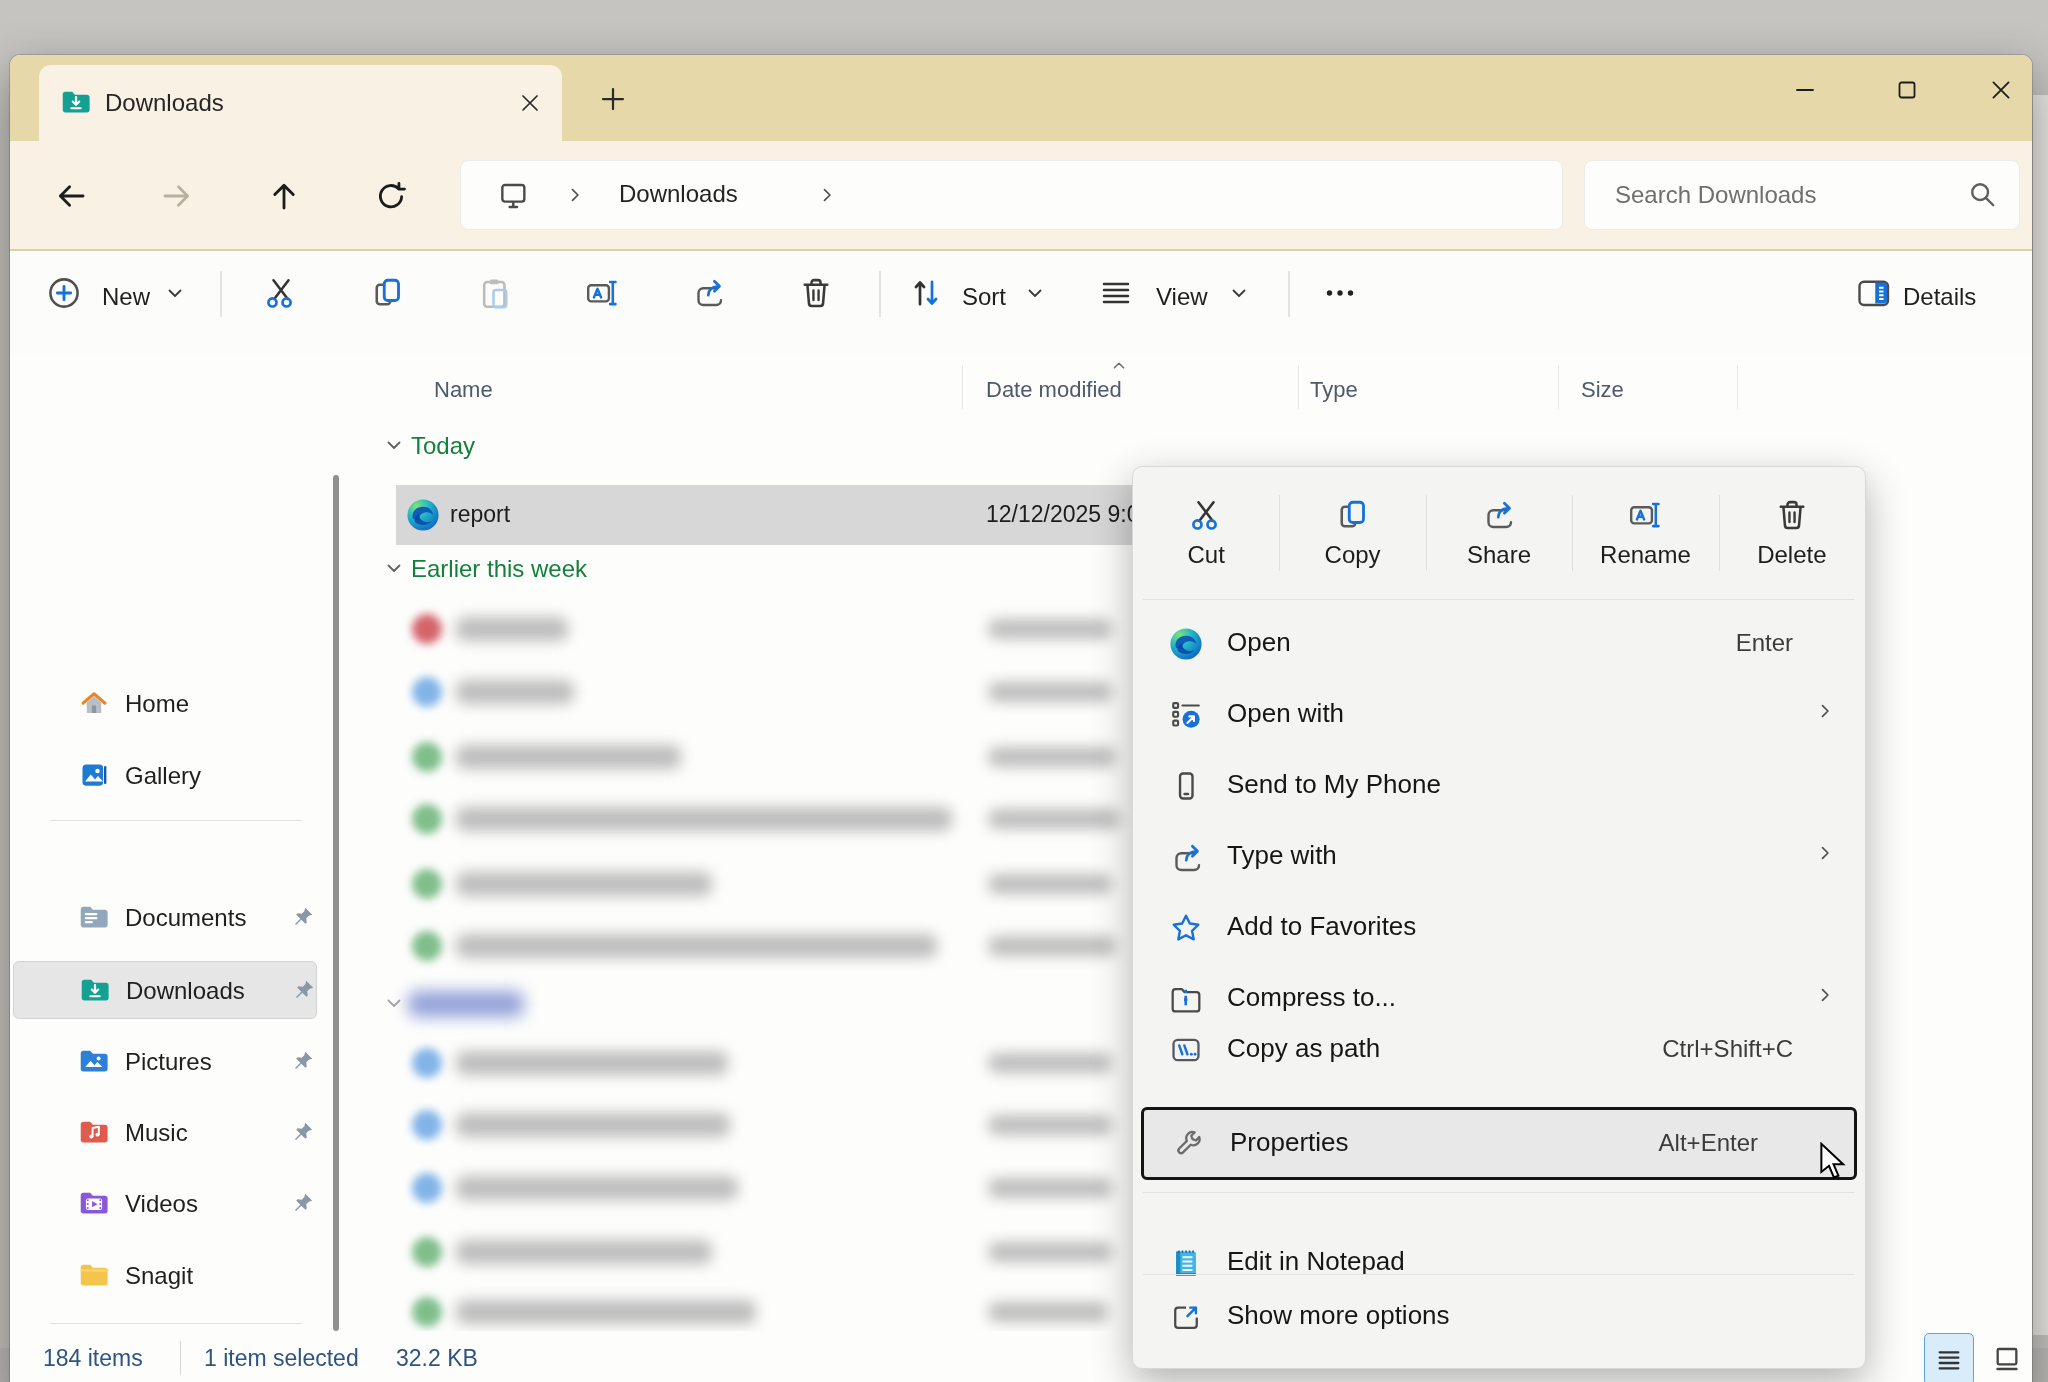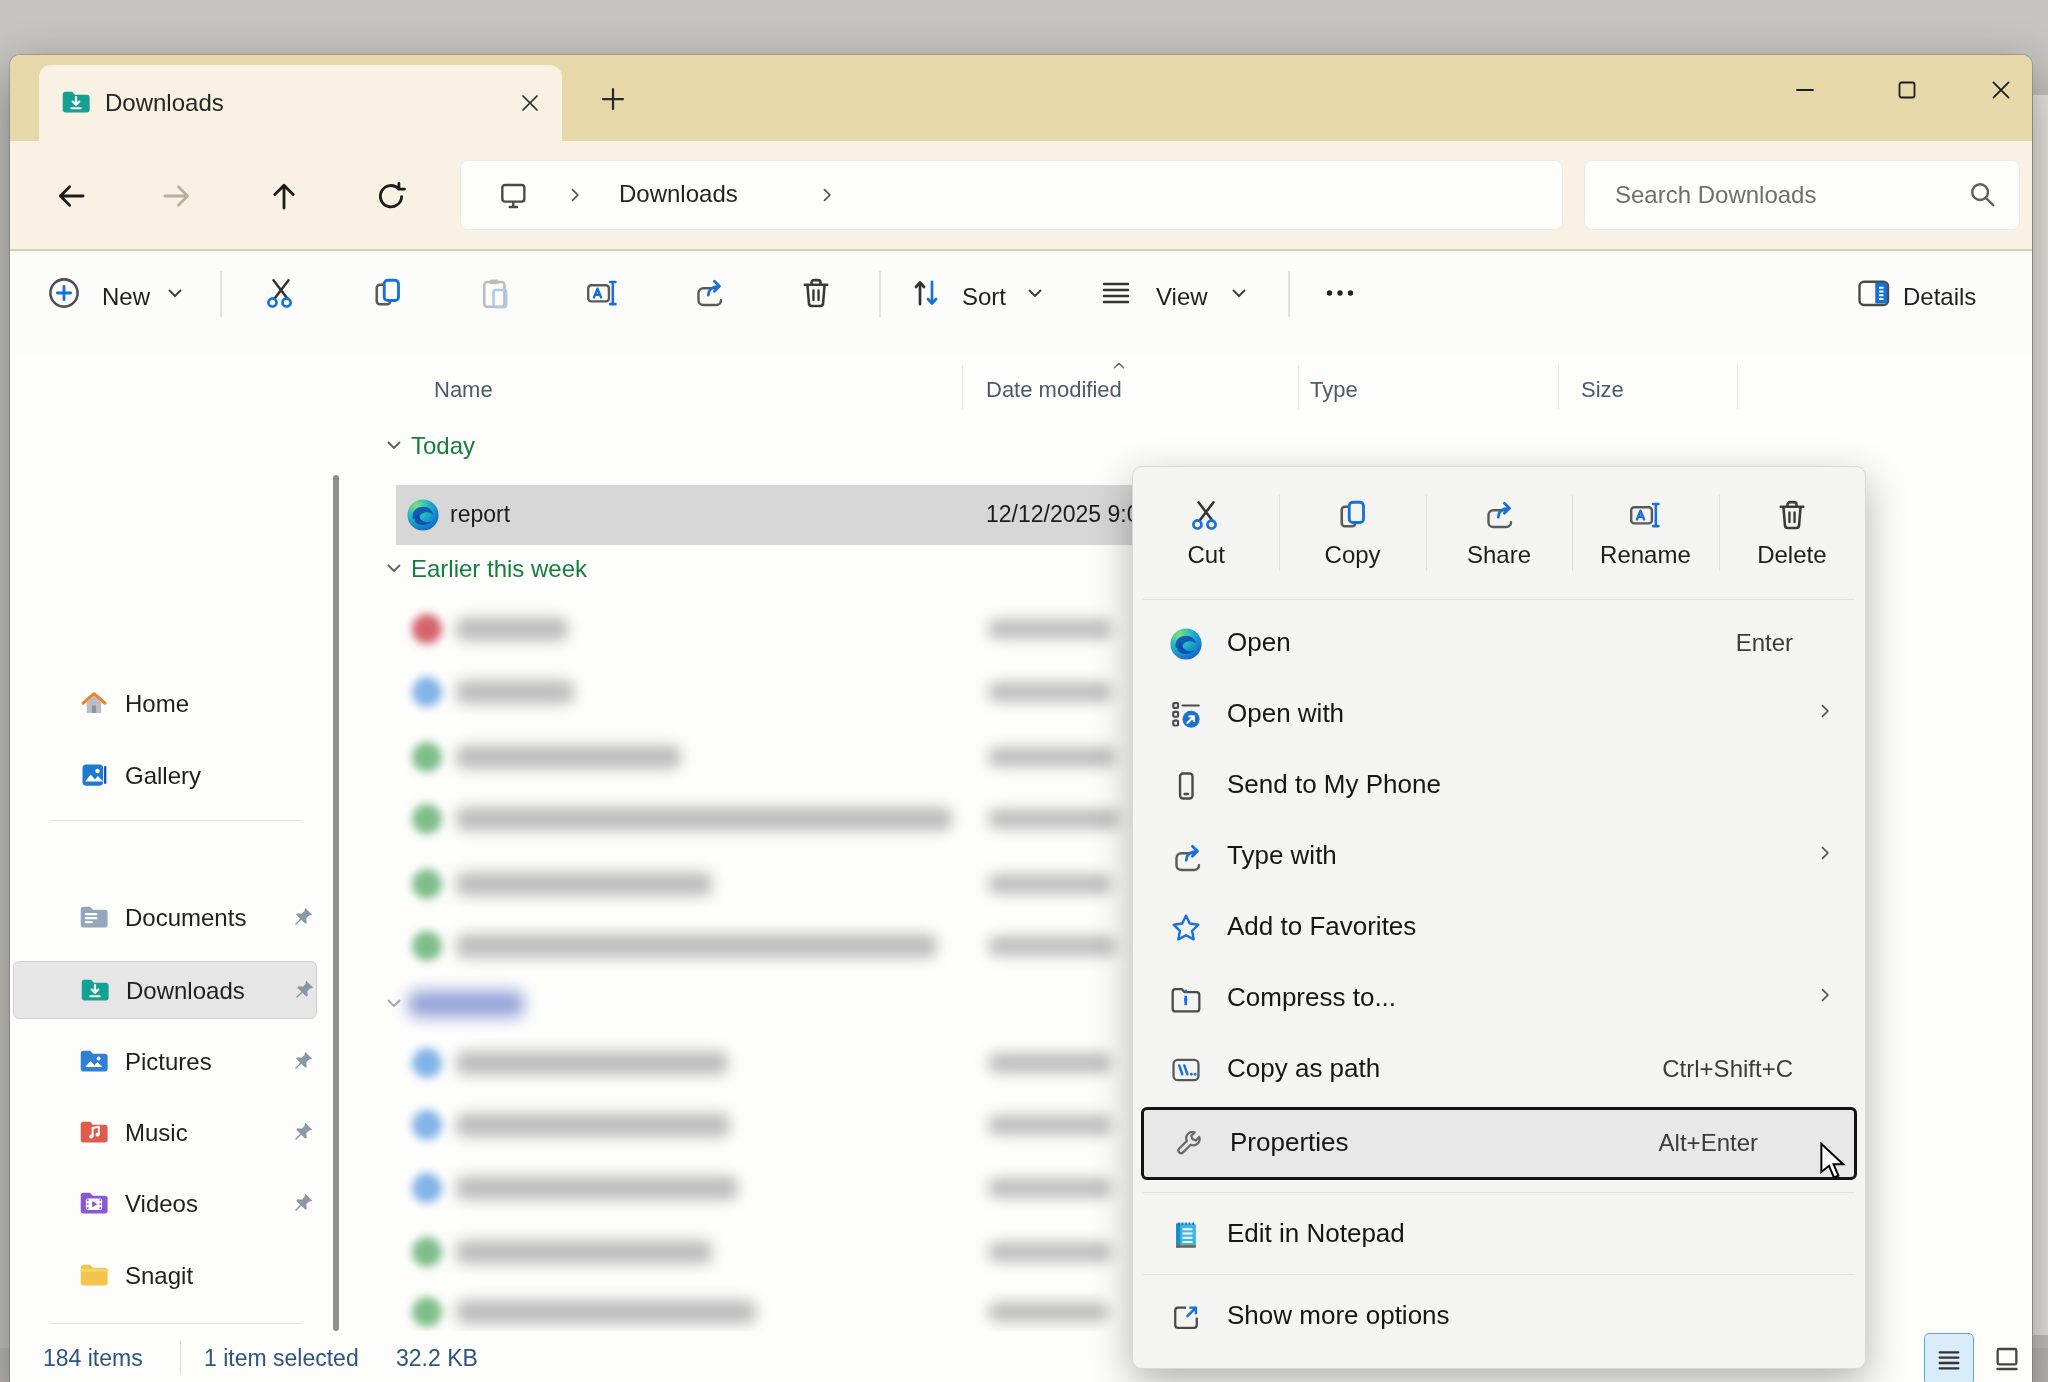--- a/index.html
+++ b/index.html
@@ -674,21 +674,21 @@
               <rect x="10.6" y="11.2" width="2.4" height="3" rx="1" fill="#1771d8"></rect>
             </svg>
           </span>
           <span class="mlabel">Compress to...</span>
           <span class="ic mchev">
             <svg width="20" height="20" viewBox="0 0 24 24" fill="none">
               <path d="M9 5.5 15.5 12 9 18.5" stroke="#4f4f4f" stroke-width="2" stroke-linecap="round" stroke-linejoin="round" fill="none"></path>
             </svg>
           </span>
         </div>
-        <div class="mitem" style="top: 567px;">
+        <div class="mitem" style="top: 547px;">
           <span class="ic mic">
             <svg width="34" height="34" viewBox="0 0 24 24" fill="none">
               <rect x="3.2" y="4.8" width="17.6" height="14.4" rx="3" stroke="#55585c" stroke-width="1.6" stroke-linecap="round" stroke-linejoin="round" fill="none"></rect>
               <path d="M7.2 8.8l2.2 6.2M10.8 8.8l2.2 6.2" stroke="#1771d8" stroke-width="1.7" stroke-linecap="round" stroke-linejoin="round" fill="none"></path>
               <circle cx="15.8" cy="15" r="1" fill="#1771d8"></circle>
               <circle cx="18.4" cy="15" r="1" fill="#1771d8"></circle>
             </svg>
           </span>
           <span class="mlabel">Copy as path</span>
           <span class="mshort">Ctrl+Shift+C</span>
@@ -696,21 +696,21 @@
         <div class="mitem props" style="top: 640px;">
           <span class="ic mic">
             <svg width="34" height="34" viewBox="0 0 24 24" fill="none">
               <path d="M19.2 7a4.4 4.4 0 0 1-6 5.5l-5.4 5.4a1.9 1.9 0 0 1-2.7-2.7l5.4-5.4a4.4 4.4 0 0 1 5.5-6l-2.4 2.4.9 2.4 2.4.9z" stroke="#6a6a6a" stroke-width="1.6" stroke-linecap="round" stroke-linejoin="round" fill="none"></path>
             </svg>
           </span>
           <span class="mlabel">Properties</span>
           <span class="mshort">Alt+Enter</span>
         </div>
         <div class="menu-hdiv" style="top: 725px;"></div>
-        <div class="mitem" style="top: 732px;">
+        <div class="mitem" style="top: 760px;">
           <span class="ic mic">
             <svg width="34" height="34" viewBox="0 0 24 24" fill="none">
               <rect x="5" y="3.8" width="14" height="17" rx="1.8" fill="#3fb6e8"></rect>
               <rect x="5" y="3.8" width="3" height="17" fill="#1d8dc4"></rect>
               <path d="M9.5 8h7M9.5 11h7M9.5 14h7M9.5 17h7" stroke="#fff" stroke-width="1.4"></path>
               <rect x="5" y="19.3" width="14" height="1.6" fill="#8a5a2a"></rect>
               <path d="M7 3.2v1.6M9.5 3.2v1.6M12 3.2v1.6M14.5 3.2v1.6M17 3.2v1.6" stroke="#1565a8" stroke-width="1.1"></path>
             </svg>
           </span>
           <span class="mlabel">Edit in Notepad</span>

